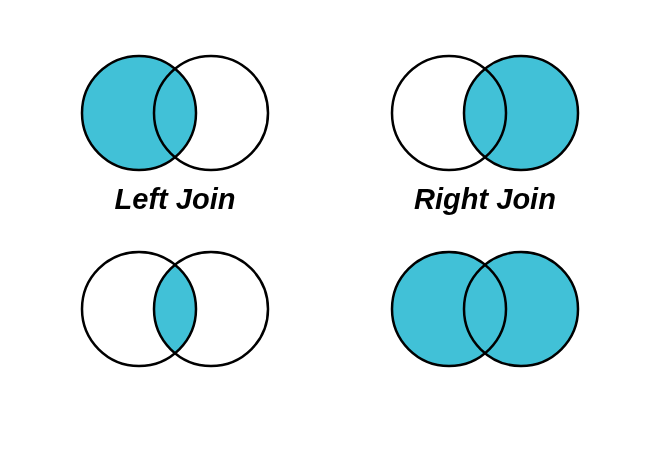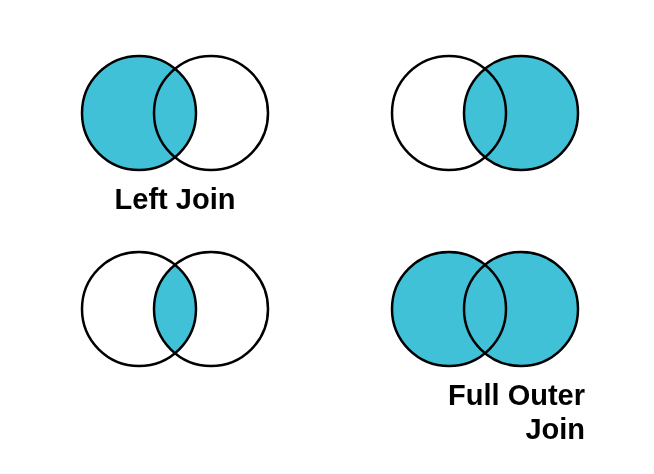--- a/index.html
+++ b/index.html
@@ -36,25 +36,26 @@
   .c-fill   { fill: var(--fill, #41c1d7); }
   .c-white  { fill: #ffffff; }
   .c-stroke {
     fill: none;
     stroke: var(--stroke, #000000);
     stroke-width: 2.5;
   }
   .label {
     margin-top: 6px;
     max-width: 200px;
-    text-align: right;
+    text-align: left;
     font-size: 29px;
     line-height: 34px;
     font-weight: bold;
     color: var(--label_text, #000000);
+    font-style: italic;
   }
 </style>
 </head>
 <body>
 
 <div class="canvas">
 
   <figure class="cell">
     <svg class="venn" viewBox="0 0 200 126" aria-hidden="true">
       <circle cx="136" cy="63" r="57" class="c-white"></circle>
@@ -65,20 +66,21 @@
     <figcaption class="label">Left Join</figcaption>
   </figure>
 
   <figure class="cell">
     <svg class="venn" viewBox="0 0 200 126" aria-hidden="true">
       <circle cx="64" cy="63" r="57" class="c-white"></circle>
       <circle cx="136" cy="63" r="57" class="c-fill"></circle>
       <circle cx="64" cy="63" r="57" class="c-stroke"></circle>
       <circle cx="136" cy="63" r="57" class="c-stroke"></circle>
     </svg>
+    <figcaption class="label">Right Join</figcaption>
   </figure>
 
   <figure class="cell">
     <svg class="venn" viewBox="0 0 200 126" aria-hidden="true">
       <defs>
         <clipPath id="clip-inner-left">
           <circle cx="64" cy="63" r="57"></circle>
         </clipPath>
       </defs>
       <circle cx="64" cy="63" r="57" class="c-white"></circle>
@@ -89,16 +91,15 @@
     </svg>
   </figure>
 
   <figure class="cell">
     <svg class="venn" viewBox="0 0 200 126" aria-hidden="true">
       <circle cx="64" cy="63" r="57" class="c-fill"></circle>
       <circle cx="136" cy="63" r="57" class="c-fill"></circle>
       <circle cx="64" cy="63" r="57" class="c-stroke"></circle>
       <circle cx="136" cy="63" r="57" class="c-stroke"></circle>
     </svg>
-    <figcaption class="label">Full Outer Join</figcaption>
   </figure>
 
 </div>
 
 </body></html>

